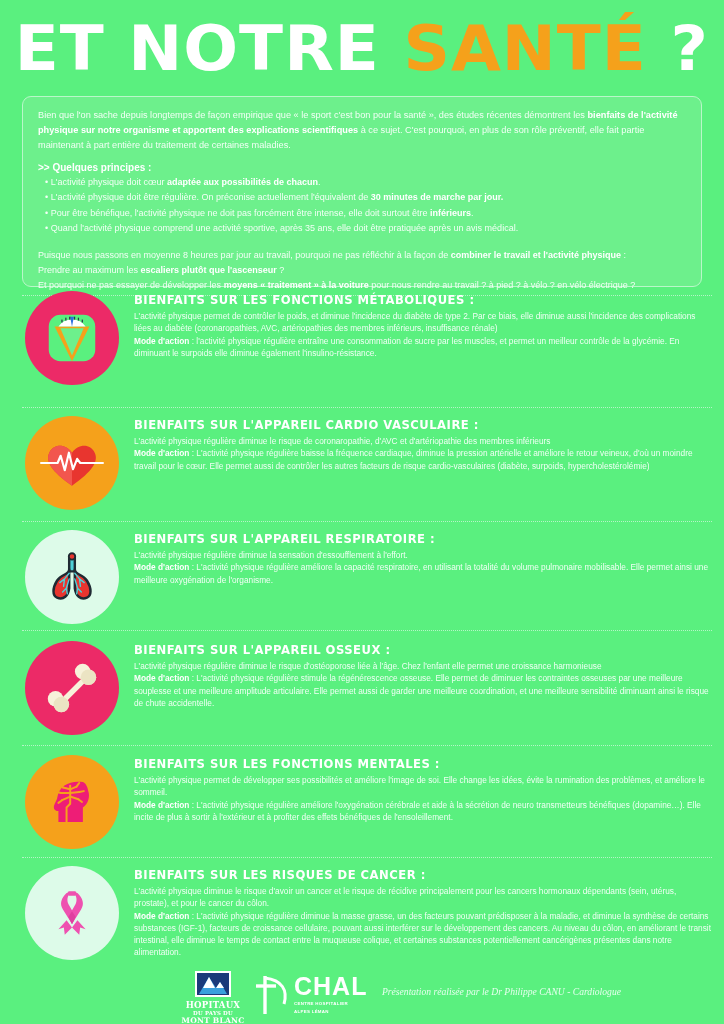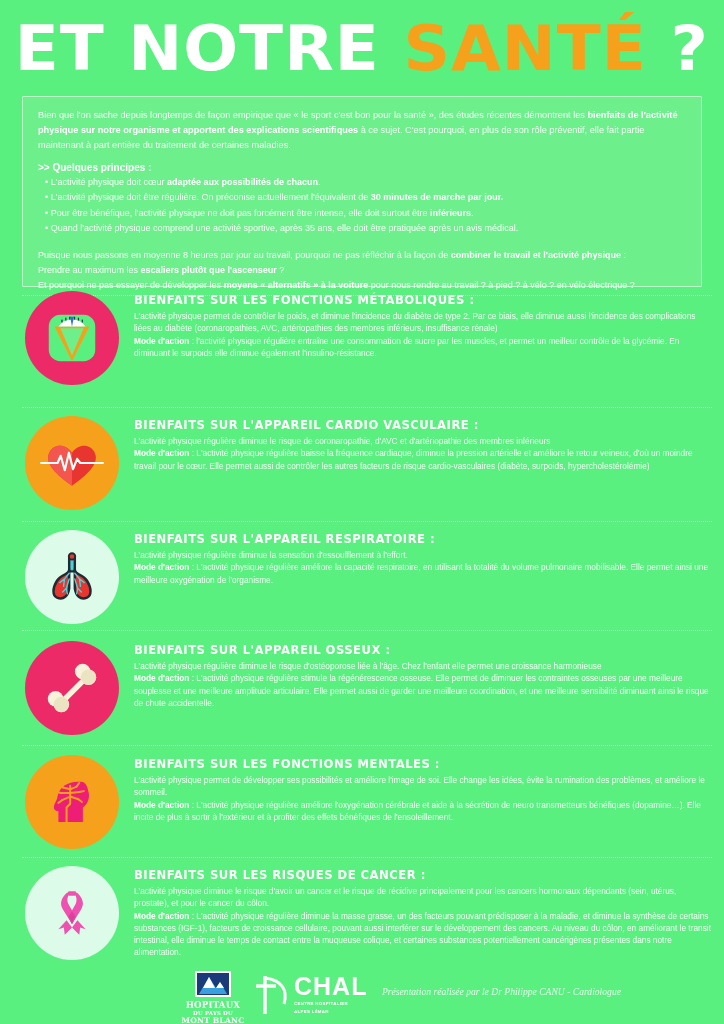--- a/index.html
+++ b/index.html
@@ -23,21 +23,21 @@
     transform:scaleX(1.04);
   }
   .title .accent { color:#f5a11b; }
   .title .qmark { color:#ffffff; }
 
   
   .intro-card {
     position:absolute; left:22px; top:96px; width:680px; height:191px;
     background:#6df08c;
     border:1px solid #b9f7c9;
-    border-radius:1px;
+    border-radius:9px;
     padding:11px 15px 8px 15px;
     color:#ffffff;
   }
   .intro-para {
     font-size:9.2px; line-height:1.62; color:#f2fff5;
   }
   .intro-para b { font-weight:bold; color:#ffffff; }
   .principes {
     margin-top:9px; font-size:10px; font-weight:bold; color:#ffffff;
   }
@@ -145,21 +145,21 @@
     </div>
 
     <div class="closing">
       <div class="closing-line">
         <span>Puisque nous passons en moyenne 8 heures par jour au travail, pourquoi ne pas réfléchir à la façon de </span><b>combiner le travail et l'activité physique</b><span> :</span>
       </div>
       <div class="closing-line">
         <span>Prendre au maximum les </span><b>escaliers plutôt que l'ascenseur</b><span> ?</span>
       </div>
       <div class="closing-line">
-        <span>Et pourquoi ne pas essayer de développer les </span><b>moyens « alternatifs » à la voiture</b><span> pour nous rendre au travail ? à pied ? à vélo ? en vélo électrique ?</span>
+        <span>Et pourquoi ne pas essayer de développer les </span><b>moyens « traitement » à la voiture</b><span> pour nous rendre au travail ? à pied ? à vélo ? en vélo électrique ?</span>
       </div>
     </div>
   </div>
 
   <div class="sep" style="top:295px;"></div>
   <div class="sep" style="top:407px;"></div>
   <div class="sep" style="top:521px;"></div>
   <div class="sep" style="top:630px;"></div>
   <div class="sep" style="top:745px;"></div>
   <div class="sep" style="top:857px;"></div>

